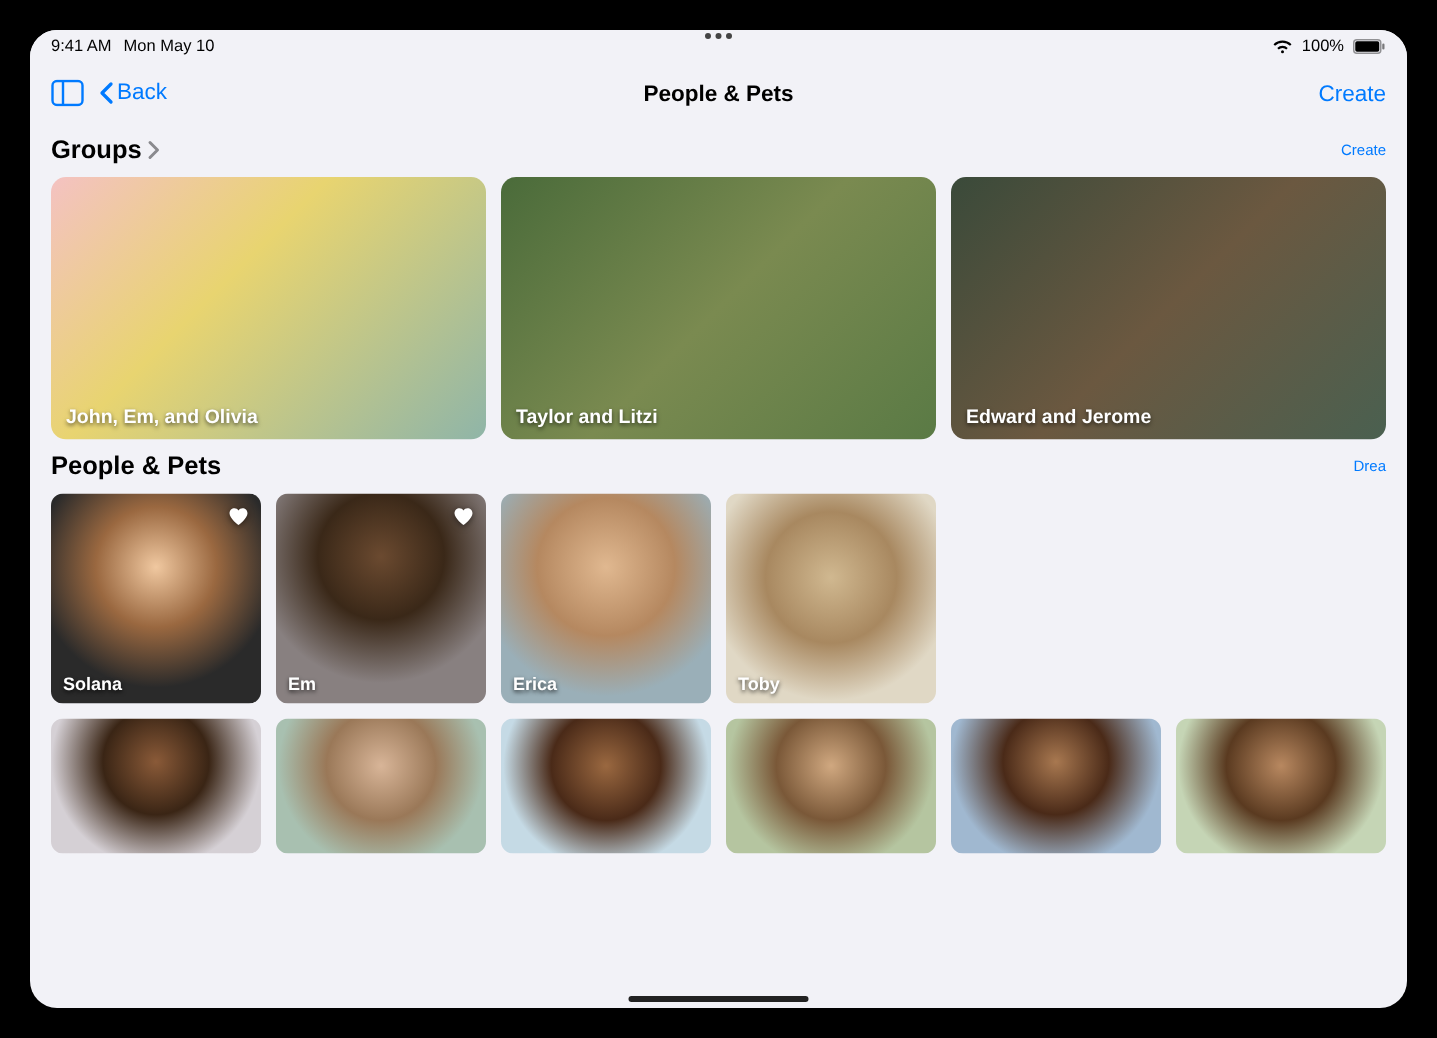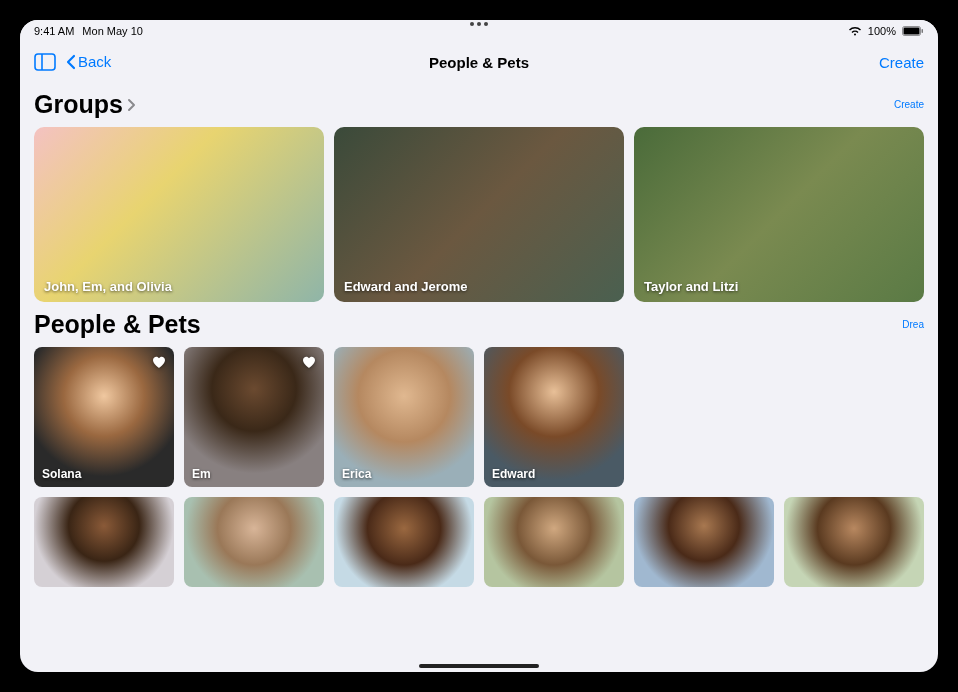--- a/index.html
+++ b/index.html
@@ -54,21 +54,21 @@
   .sidebar-toggle svg { display:block; }
   .back-button { display: flex; align-items: center; gap: 2px; color: #007aff; font-size: 15px; cursor: pointer; }
   .back-button svg { display:block; }
   .nav-title { position:absolute; left:50%; transform: translateX(-50%); font-size: 15px; font-weight: 600; color:#000; }
   .nav-right { color: #007aff; font-size: 15px; cursor: pointer; }
   
   
   .content { flex: 1; overflow: hidden; padding: 0 14px; }
   
   .section-header { display:flex; justify-content: space-between; align-items: center; margin-top: 8px; margin-bottom: 8px; }
-  .section-title { display:flex; align-items:center; gap:4px; font-size: 25px; font-weight: 700; color:#000; cursor:pointer; }
+  .section-title { display:flex; align-items:center; gap:4px; font-size: 17px; font-weight: 700; color:#000; cursor:pointer; }
   .section-title svg { display:block; }
   .section-action { color: #007aff; font-size: 10px; cursor: pointer; }
   
   
   .groups-row { display:flex; gap:10px; }
   .group-card {
     flex: 1; height: 175px; border-radius: 10px;
     position: relative; overflow: hidden; cursor: pointer;
   }
   .group-card .photo { position:absolute; inset:0; }
@@ -186,26 +186,26 @@
         </div>
         <div class="section-action">Create</div>
       </div>
 
       <div class="groups-row">
         <div class="group-card">
           <div class="photo ph g1"></div>
           <div class="label">John, Em, and Olivia</div>
         </div>
         <div class="group-card">
+          <div class="photo ph g3"></div>
+          <div class="label">Taylor and Litzi</div>
+        </div>
+        <div class="group-card">
           <div class="photo ph g2"></div>
           <div class="label">Edward and Jerome</div>
-        </div>
-        <div class="group-card">
-          <div class="photo ph g3"></div>
-          <div class="label">Taylor and Litzi</div>
         </div>
       </div>
 
       <div class="section-header">
         <div class="section-title">
           <span>People &amp; Pets</span>
         </div>
         <div class="section-action">Drea</div>
       </div>
 
@@ -226,22 +226,22 @@
                 <path d="M7 12S1 7.8 1 4.2C1 2.1 2.6 .8 4.3 .8c1.1 0 2.1.6 2.7 1.5C7.6 1.4 8.6.8 9.7.8 11.4.8 13 2.1 13 4.2 13 7.8 7 12 7 12z" fill="#fff"></path>
               </svg>
             </span>
           <div class="label">Em</div>
         </div>
         <div class="person-card">
           <div class="photo ph p4"></div>
           <div class="label">Erica</div>
         </div>
         <div class="person-card">
-          <div class="photo ph p6"></div>
-          <div class="label">Edward</div>
+          <div class="photo ph p5"></div>
+          <div class="label">Toby</div>
         </div>
       </div>
 
       <div style="height:10px"></div>
 
       <div class="people-grid row2">
         <div class="person-card">
             <div class="photo ph p7"></div>
           </div>
         <div class="person-card">

